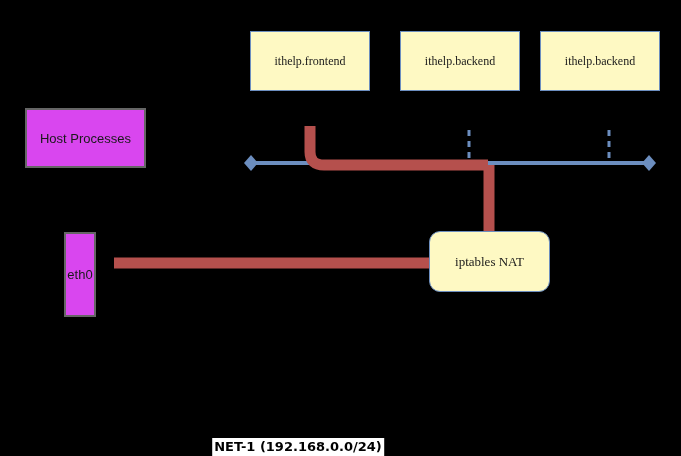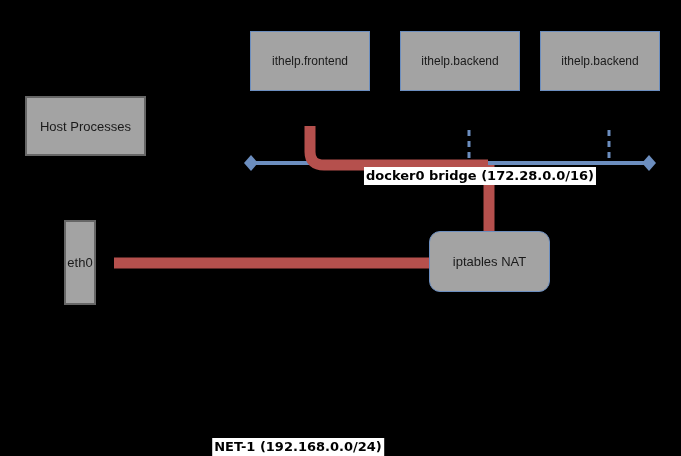--- a/index.html
+++ b/index.html
@@ -26,28 +26,30 @@
     box-sizing: border-box;
     display: flex;
     align-items: center;
     justify-content: center;
     text-align: center;
     z-index: 2;
     font-size: 12px;
     color: #1a1a1a;
   }
   .node.blue {
-    background: #a3a3a3;
+    background: #fef9c3;
     border: 1.5px solid #6c8ebf;
+    font-family: Liberation Serif, serif;
   }
   .node.gray {
-    background: #a3a3a3;
+    background: #d946ef;
     border: 2px solid #666666;
     font-size: 13px;
     line-height: 17px;
+    margin-top: 12px;
   }
   .box-frontend  { left: 250px; top: 31px;  width: 120px; height: 60px; }
   .box-backend-1 { left: 400px; top: 31px;  width: 120px; height: 60px; }
   .box-backend-2 { left: 540px; top: 31px;  width: 120px; height: 60px; }
   .box-host      { left: 25px;  top: 96px;  width: 121px; height: 60px; }
   .box-eth0      { left: 64px;  top: 220px; width: 32px;  height: 85px; font-size: 13px; }
   .box-iptables  { left: 429px; top: 231px; width: 121px; height: 61px; font-size: 13px; border-radius: 11px; }
   .net-label {
     position: absolute;
     z-index: 3;
@@ -104,17 +106,16 @@
   </div>
 
   <div class="node gray box-eth0">
     <span>eth0</span>
   </div>
 
   <div class="node blue box-iptables">
     <span>iptables NAT</span>
   </div>
 
-  <div class="net-label label-bridge">docker0 bridge (172.28.0.0/16)</div>
 
   <div class="net-label label-net0">NET-1 (192.168.0.0/24)</div>
 
 </div>
 
 </body></html>

